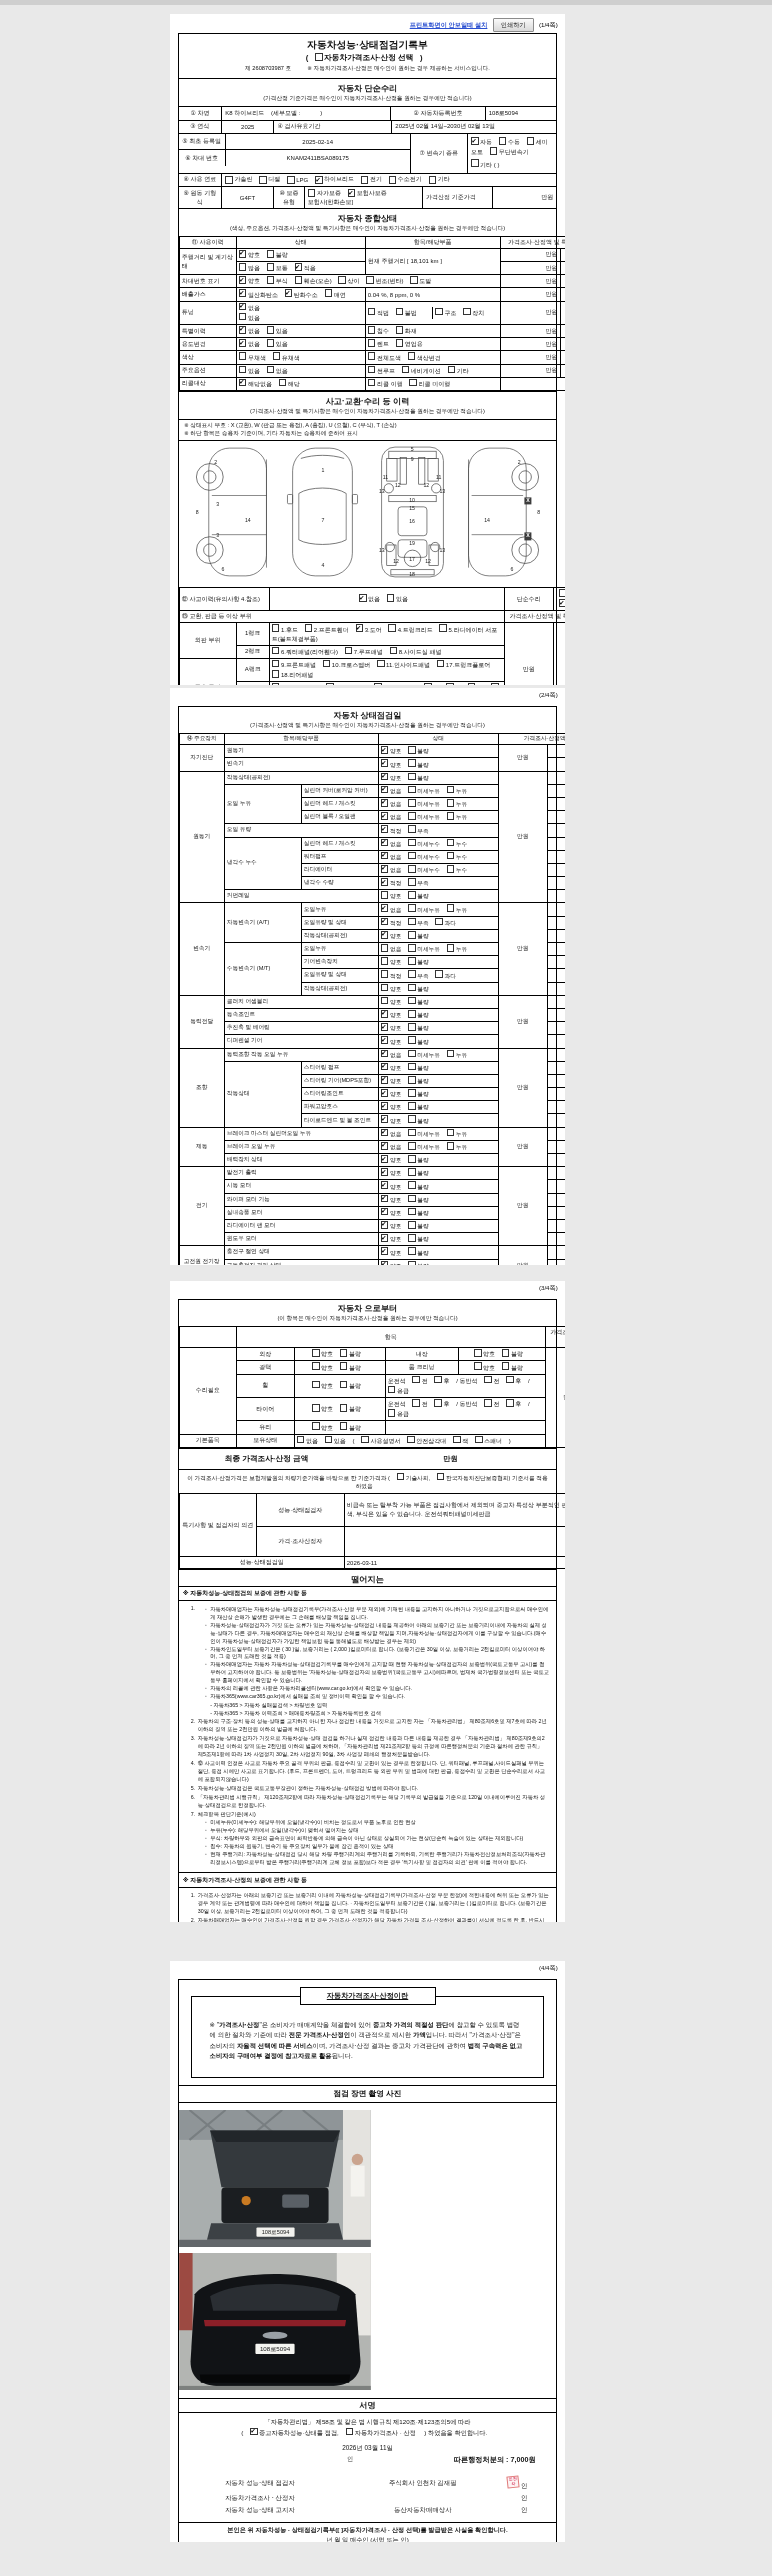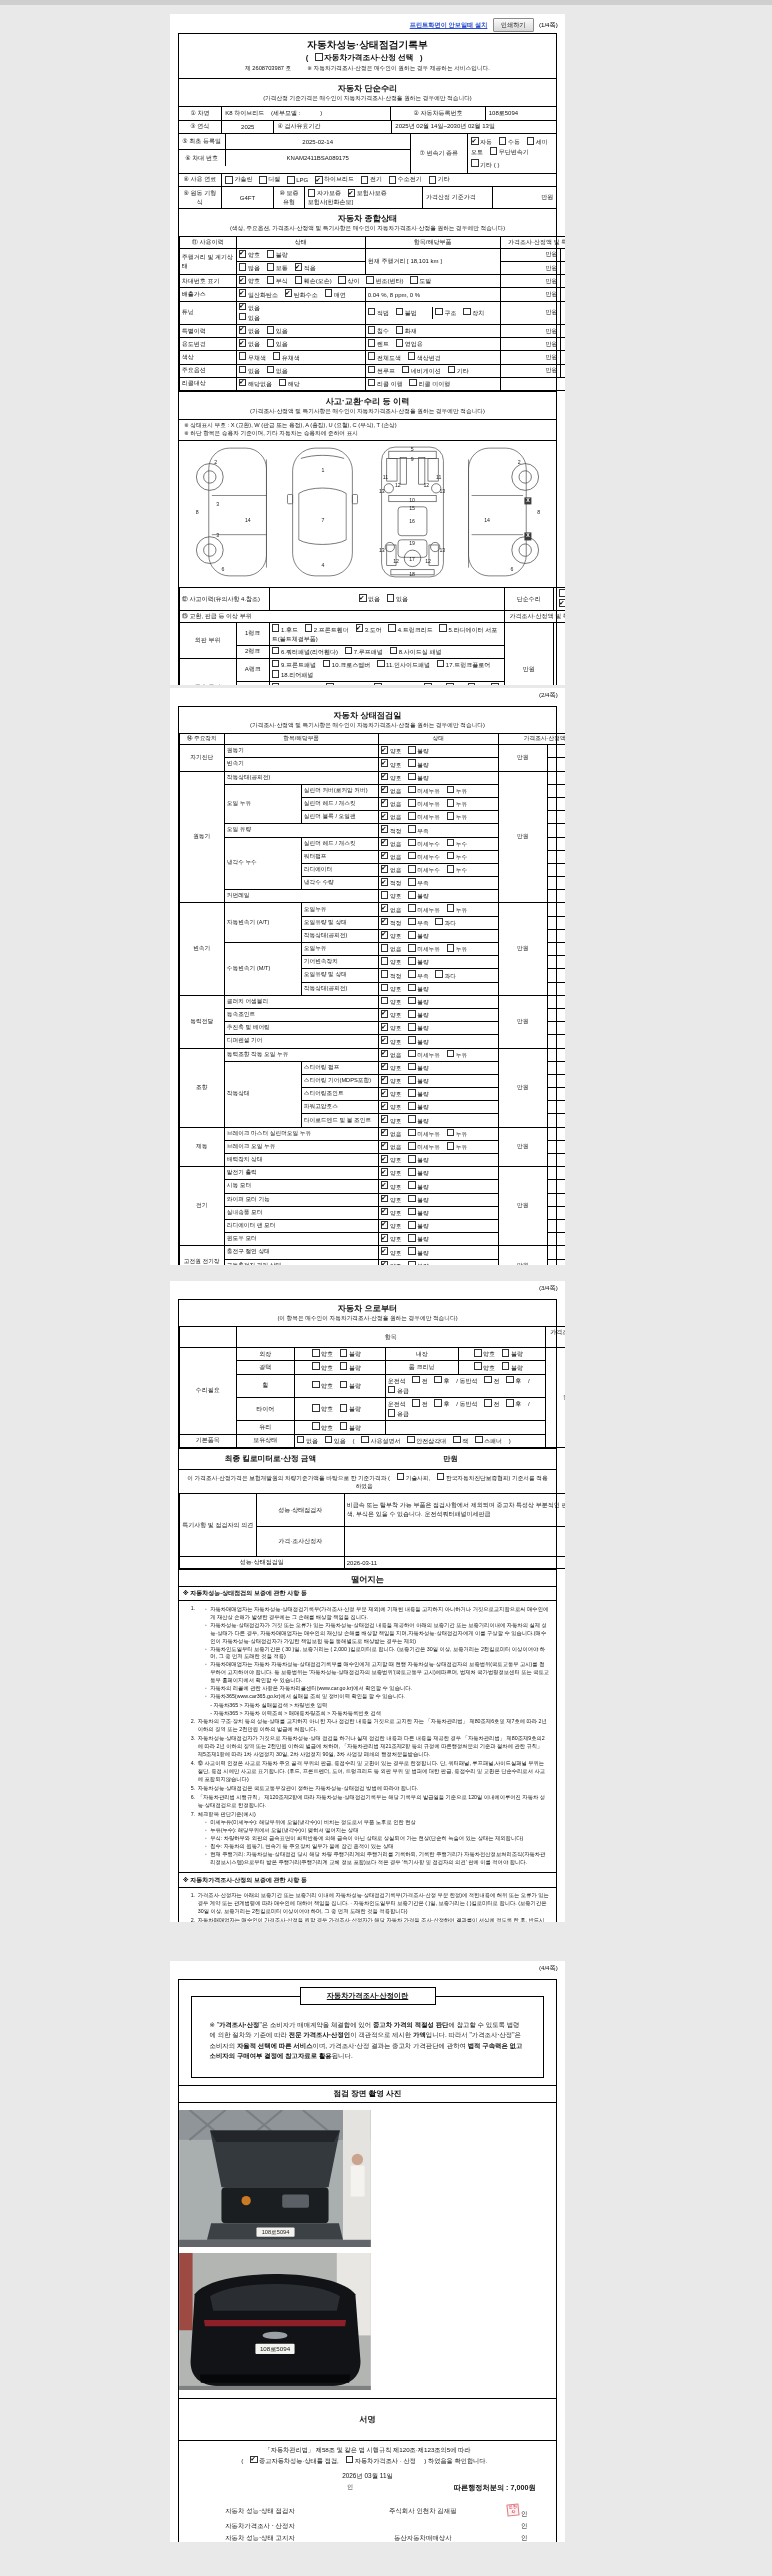--- a/index.html
+++ b/index.html
@@ -701,21 +701,21 @@
             </tr>
             <tr>
               <td class="ctr">기본품목</td>
               <td class="ctr">보유상태</td>
               <td colspan="3"><span class="cb"></span><span class="cl">없음</span><span class="cb"></span><span class="cl">있음</span><span class="cl">(</span><span class="cb"></span><span class="cl">사용설명서</span><span class="cb"></span><span class="cl">안전삼각대</span><span class="cb"></span><span class="cl">잭</span><span class="cb"></span><span class="cl">스패너</span><span class="cl">)</span></td>
             </tr>
           </tbody>
         </table>
       </div>
     <div style="display:flex;border-top:1px solid #000;align-items:center">
-      <div style="flex:1;font-size:7.7px;font-weight:bold;padding:5.2px 0 5.2px 46px">최종 킬로미터로·산정 금액</div>
+      <div style="flex:1;font-size:7.7px;font-weight:bold;padding:5.2px 0 5.2px 46px">최종 가격조사·산정 금액</div>
       <div style="width:113px;font-size:7.2px;font-weight:bold">만원</div>
     </div>
     <div id="basisnote" style="border-top:0.5px solid #000;padding:2.6px 6.2px;font-size:5.7px;text-align:center"><span class="cl">이 가격조사·산정가격은 보험개발원의 차량기준가액을 바탕으로 한 기준가격과 (</span><span class="cb"></span><span class="cl">기술사회,</span><span class="cb"></span><span class="cl">한국자동차진단보증협회) 기준서를 적용하였음</span></div>
     <div id="remarksbox">
         <table style="border-top: 1px solid rgb(0, 0, 0);">
           <colgroup>
             <col style="width: 77px;">
             <col style="width: 88px;">
             <col style="width: 248px;">
           </colgroup>
@@ -863,21 +863,21 @@
             <path d="M30,80 C70,28 300,28 342,80 L352,210 C352,242 330,256 300,258 L72,258 C42,256 22,242 22,210 Z" fill="#111316"></path>
             <path d="M60,84 C110,52 262,52 312,84 L306,112 L66,112 Z" fill="#2a2e33"></path>
             <path d="M48,130 L324,130 L322,142 L50,142 Z" fill="#8c1f28"></path>
             <ellipse cx="186" cy="160" rx="24" ry="7" fill="#9aa0a6"></ellipse>
             <rect x="148" y="176" width="76" height="20" rx="2" fill="#f4f4f0"></rect>
             <text x="186" y="190" font-size="12" text-anchor="middle" fill="#1a1a1a">108로5094</text>
             <path d="M40,236 L332,236 L330,252 L42,252 Z" fill="#060708"></path>
             <rect x="0" y="258" width="372" height="8" fill="#7d807e"></rect>
           </svg></div>
       </div>
-    <div style="border-top:0.5px solid #000;text-align:center;font-size:8.2px;font-weight:bold;padding:15px 0;border-bottom:0.5px solid #000">서명</div>
+    <div style="border-top:0.5px solid #000;text-align:center;font-size:8.2px;font-weight:bold;padding:1px 0;border-bottom:0.5px solid #000">서명</div>
     <div style="padding:4.1px 15.5px 0">
       <div style="text-align:center;font-size:6.2px">「자동차관리법」 제58조 및 같은 법 시행규칙 제120조·제123조의5에 따라</div>
       <div id="lawline2" style="text-align:center;font-size:6.2px;padding-top:1px"><span class="cl">(</span><span class="cb on"></span><span class="cl">중고자동차성능·상태를 점검,</span><span class="cb"></span><span class="cl">자동차가격조사 · 산정</span><span class="cl"> ) 하였음을 확인합니다.</span></div>
       <div style="text-align:center;font-size:6.4px;padding:6.2px 0 1px">2026년 03월 11일</div>
       <div style="display:flex;align-items:center;padding:1px 5.2px">
         <div style="flex:1"></div>
         <div style="width:113px;text-align:center;color:#333">인</div>
         <div style="width:129px;text-align:right;font-size:7.2px;font-weight:bold">따른행정처분의 : 7,000원</div>
       </div>
       <div id="signrows" style="padding:8.2px 0 5.2px">

